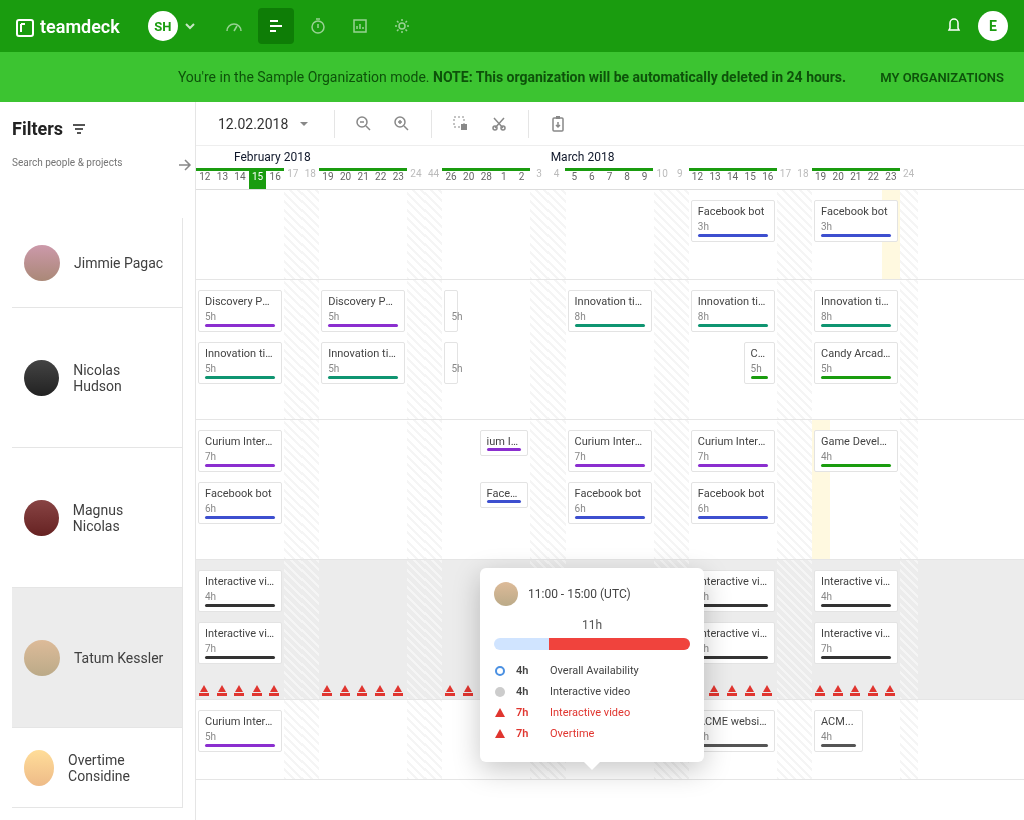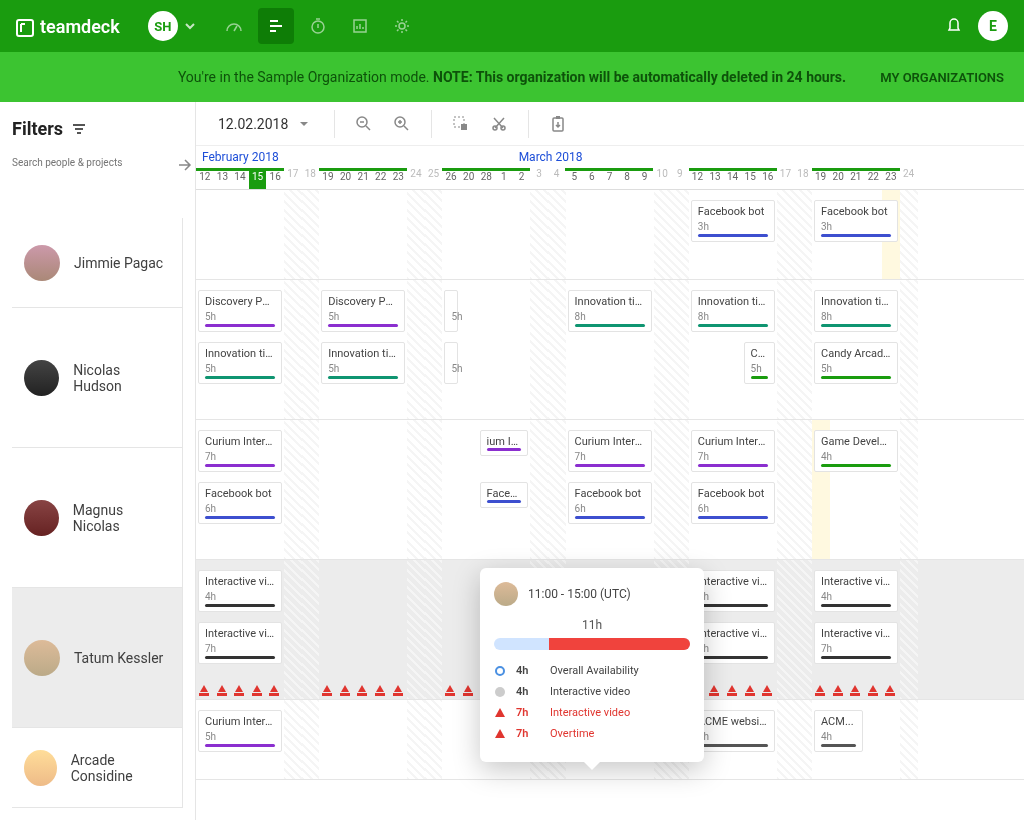--- a/index.html
+++ b/index.html
@@ -24,21 +24,21 @@
 .filters-head svg { margin-left: 8px; }
 .search-ph { color: #ef4444; font-size: 10px; margin-top: 18px; }
 
 .content { flex: 1; position: relative; overflow: hidden; }
 .toolbar { height: 44px; border-bottom: 1px solid #eee; display: flex; align-items: center; padding-left: 12px; gap: 8px; }
 .date-picker { display: flex; align-items: center; color: #333; font-size: 14px; padding: 6px 10px; cursor: pointer; }
 .date-picker svg { margin-left: 10px; }
 .vdiv { width: 1px; height: 28px; background: #e5e5e5; margin: 0 6px; }
 .tb-btn { width: 30px; height: 30px; display: flex; align-items: center; justify-content: center; color: #888; cursor: pointer; border-radius: 4px; }
 
-.month-row { height: 22px; display: flex; align-items: center; font-size: 12px; color: #1d4ed8; padding-left: 6px; }
+.month-row { height: 22px; display: flex; align-items: center; font-size: 12px; color: #0f172a; padding-left: 6px; margin-left: 32px; }
 .month-feb { margin-left: 0; }
 .month-mar { margin-left: 240px; }
 
 .day-row { height: 22px; display: flex; border-bottom: 1px solid #ddd; }
 .day-cell { width: 17.6px; text-align: center; font-size: 10px; color: #666; position: relative; }
 .day-cell.t { border-top: 3px solid #1a9c0f; }
 .day-cell.sel { background: #1a9c0f; color: #fff; }
 .day-cell.grey { color: #bbb; }
 .person { display: flex; align-items: center; padding: 0 12px; gap: 14px; border-right: 1px solid #e5e5e5; }
 .avatar { width: 36px; height: 36px; border-radius: 50%; background: #ccc; background-size: cover; }
@@ -165,21 +165,21 @@
         <div class="person" style="height: 140px; background: rgb(255, 255, 255); border-bottom: 1px solid rgb(229, 229, 229);">
           <div class="avatar av2"></div>
           <div class="pname">Magnus Nicolas</div>
         </div>
         <div class="person" style="height: 140px; background: rgb(236, 236, 236); border-bottom: 1px solid rgb(229, 229, 229);">
           <div class="avatar av4"></div>
           <div class="pname">Tatum Kessler</div>
         </div>
         <div class="person" style="height: 80px; background: rgb(255, 255, 255); border-bottom: 1px solid rgb(229, 229, 229);">
           <div class="avatar av5"></div>
-          <div class="pname">Arcade Considine</div>
+          <div class="pname">Overtime Considine</div>
         </div>
       </div>
   </div>
 
   <div class="content">
     <div class="toolbar">
       <div class="date-picker">
         <span>12.02.2018</span>
         <svg width="12" height="12" viewBox="0 0 12 12">
             <path d="M2 4l4 4 4-4" fill="#888"></path>
@@ -233,21 +233,21 @@
         <div class="day-cell t sel">15</div>
         <div class="day-cell t">16</div>
         <div class="day-cell grey">17</div>
         <div class="day-cell grey">18</div>
         <div class="day-cell t">19</div>
         <div class="day-cell t">20</div>
         <div class="day-cell t">21</div>
         <div class="day-cell t">22</div>
         <div class="day-cell t">23</div>
         <div class="day-cell grey">24</div>
-        <div class="day-cell grey">25</div>
+        <div class="day-cell grey">44</div>
         <div class="day-cell t">26</div>
         <div class="day-cell t">20</div>
         <div class="day-cell t">28</div>
         <div class="day-cell t">1</div>
         <div class="day-cell t">2</div>
         <div class="day-cell grey">3</div>
         <div class="day-cell grey">4</div>
         <div class="day-cell t">5</div>
         <div class="day-cell t">6</div>
         <div class="day-cell t">7</div>

